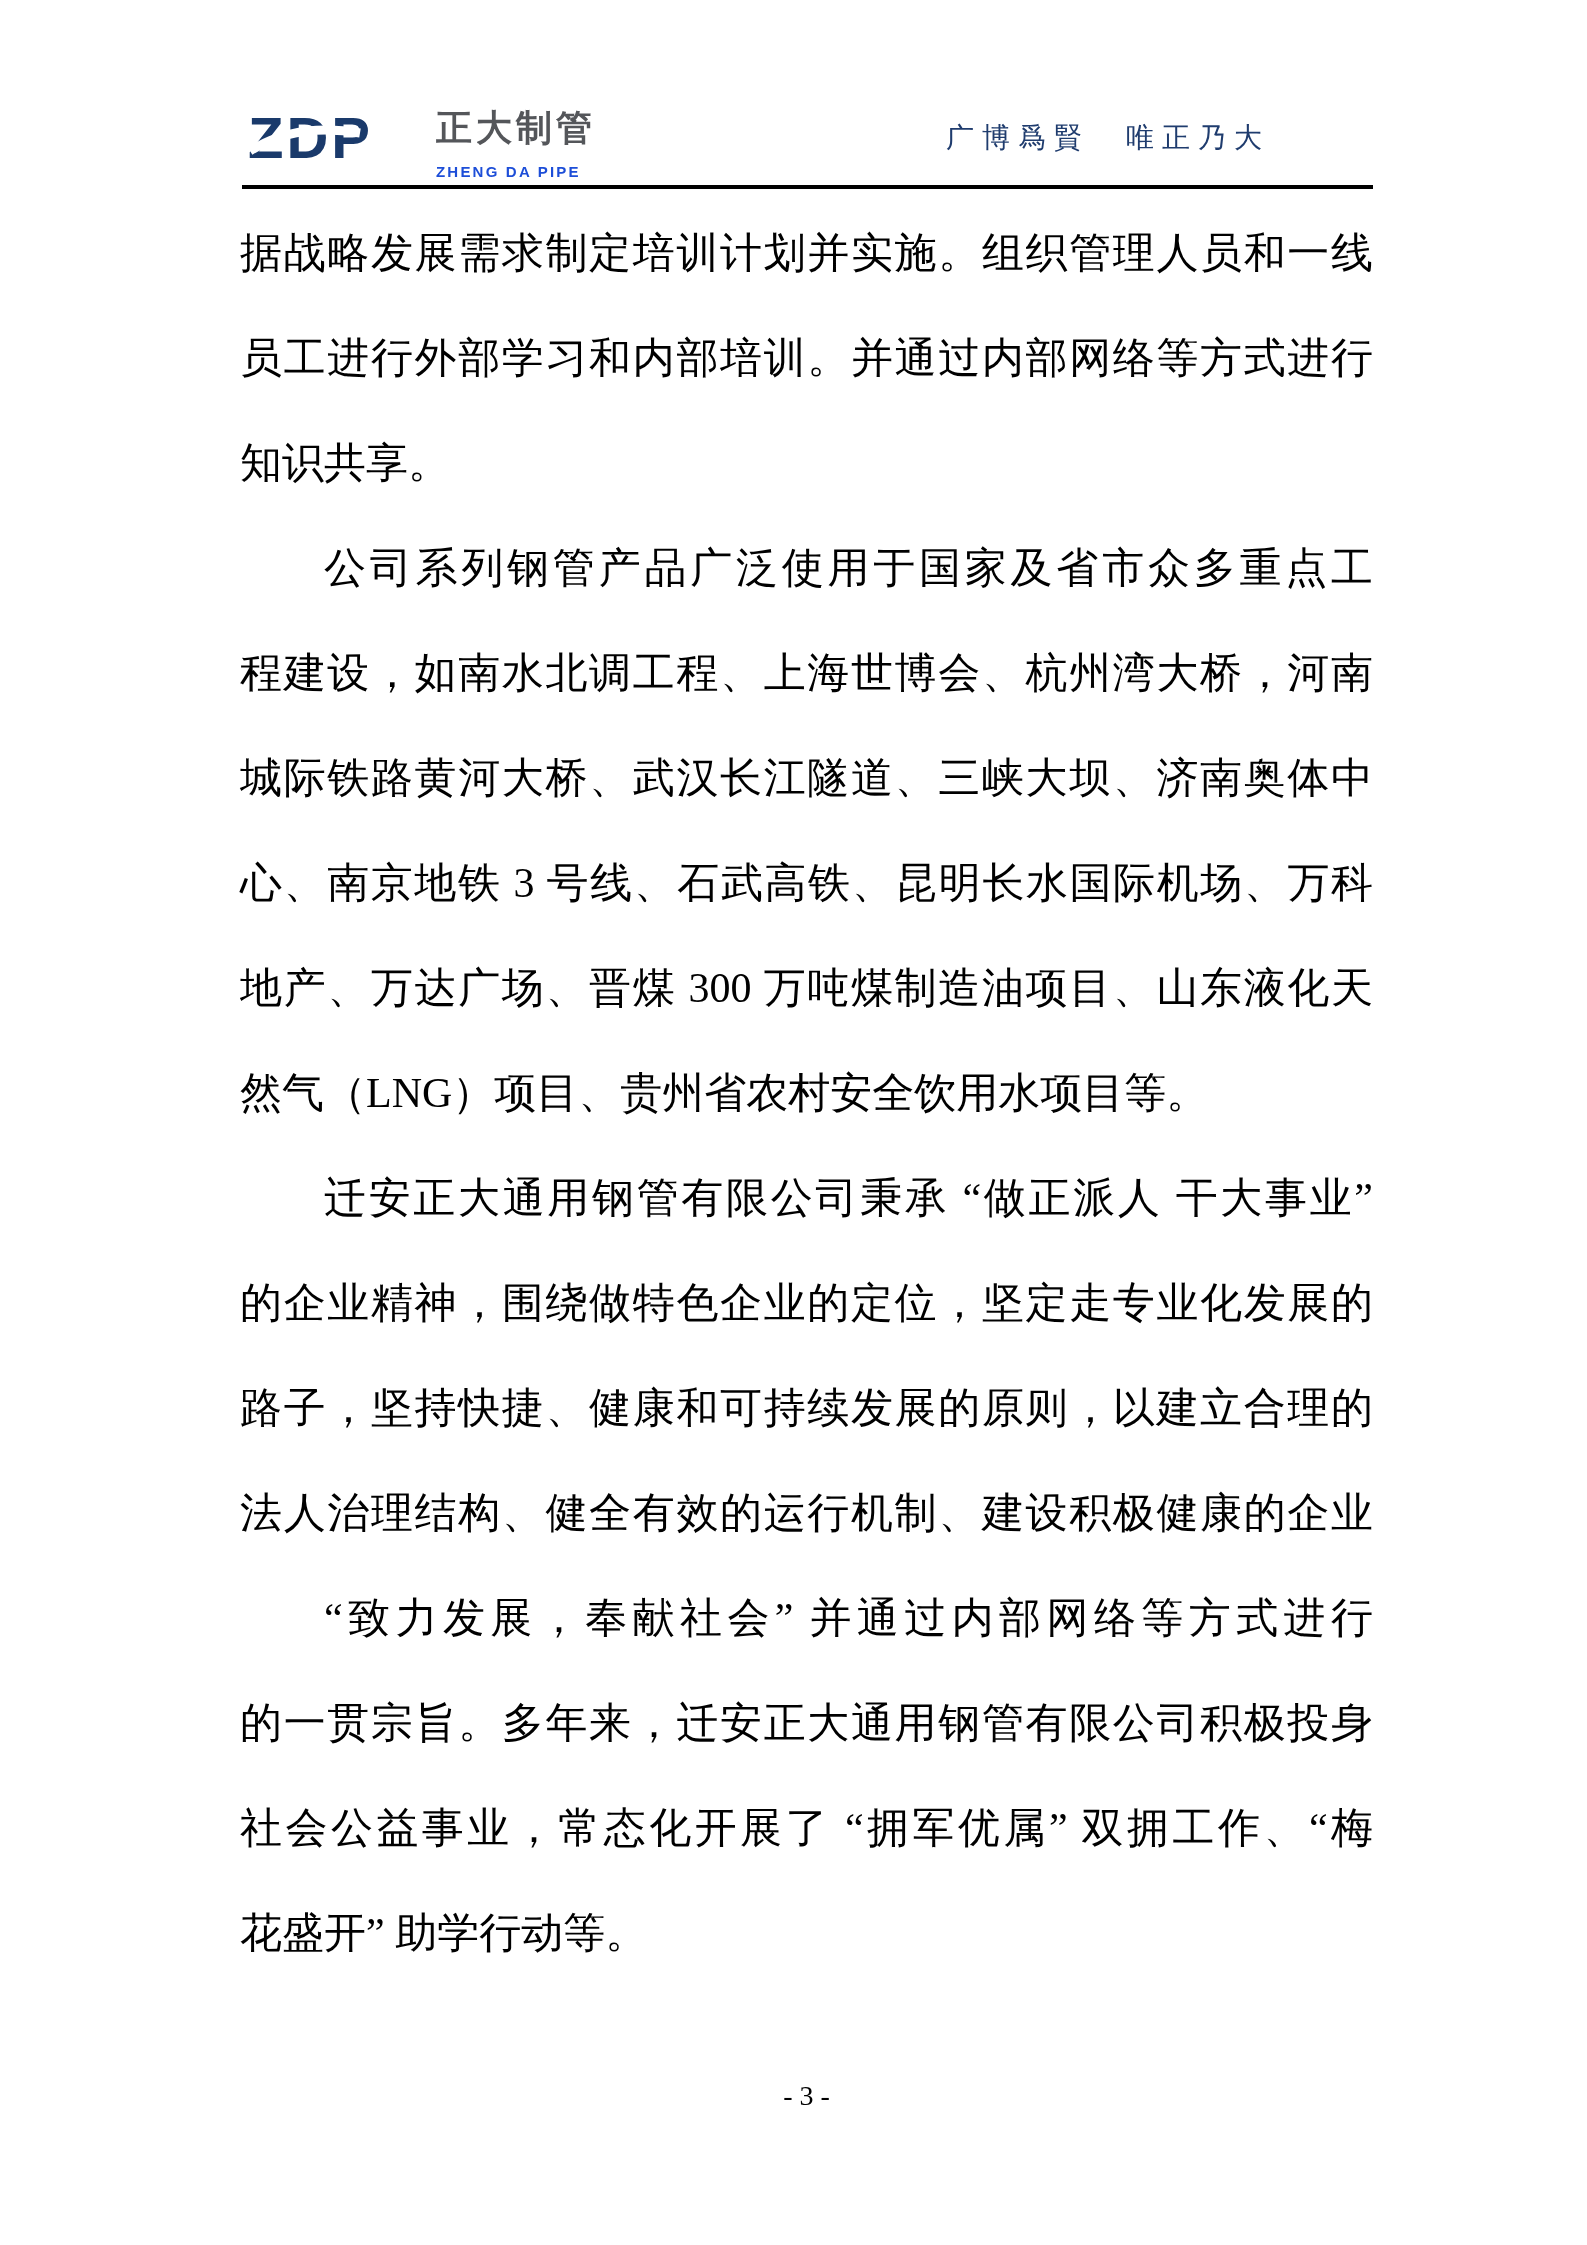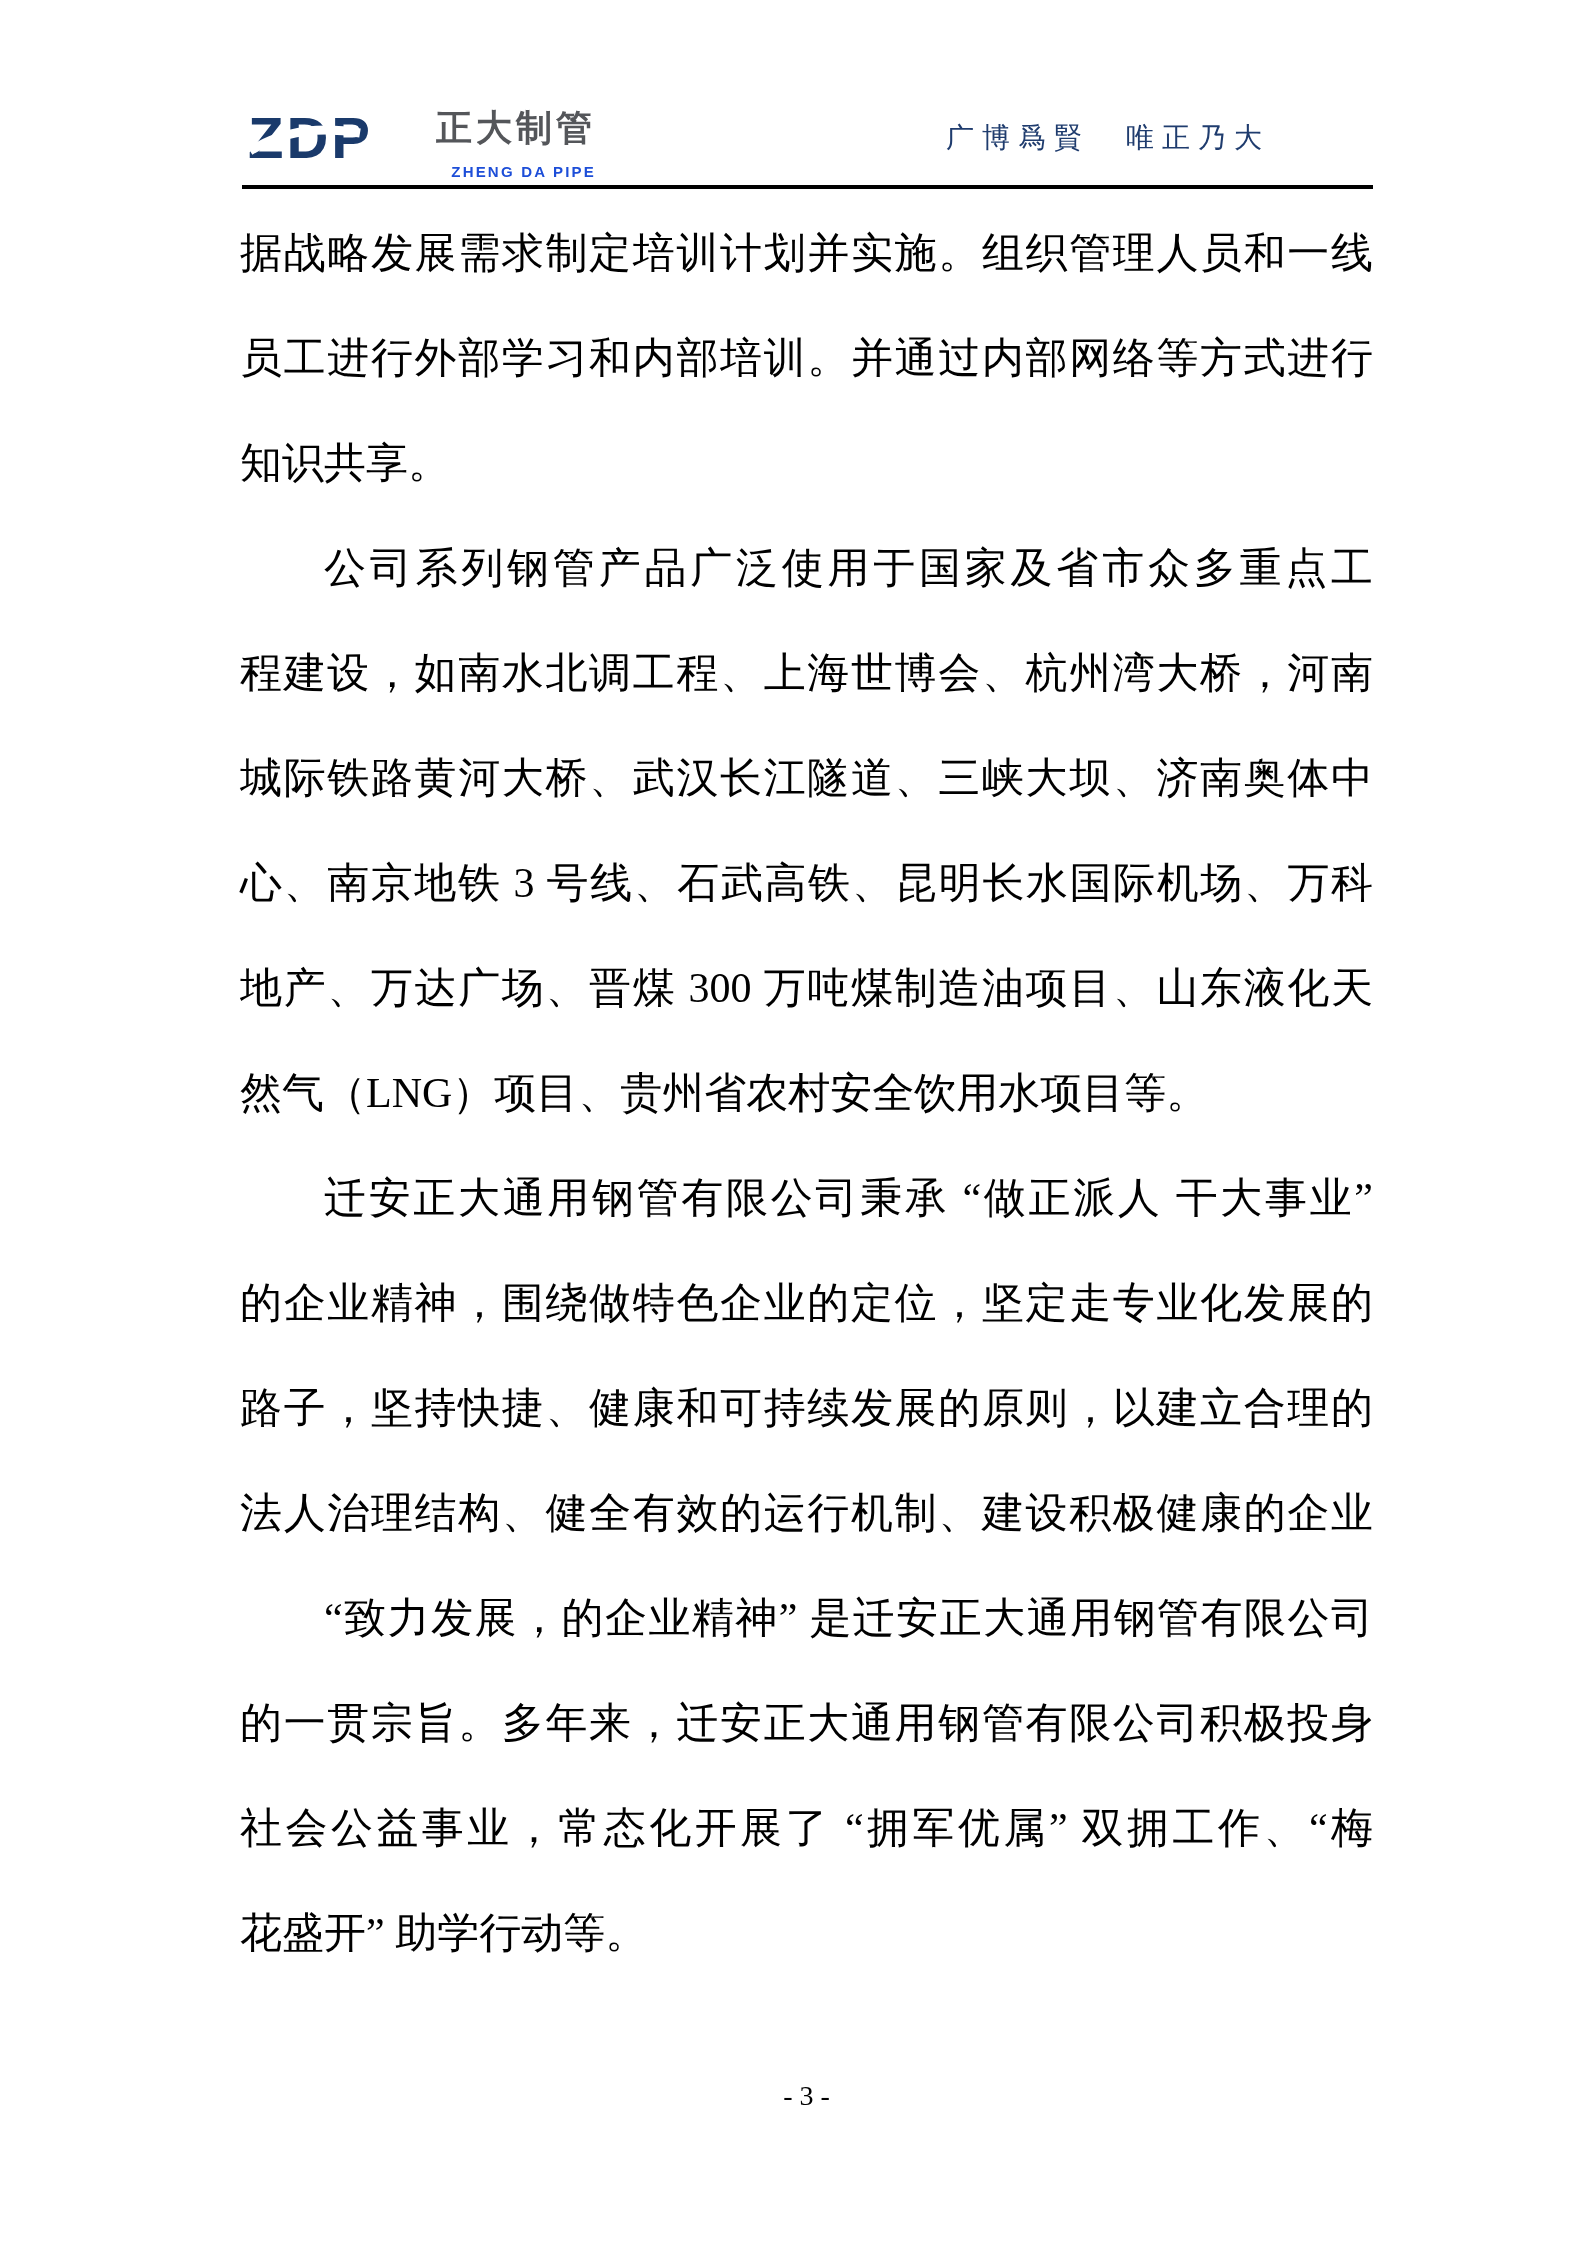--- a/index.html
+++ b/index.html
@@ -16,21 +16,21 @@
   
   .logo {
     position: absolute;
     left: 248px;
     top: 106px;
     display: flex;
     align-items: flex-start;
     gap: 16px;
   }
   .logo-mark { position: relative; width: 172px; height: 62px; }
-  .logo-names { display: flex; flex-direction: column; padding-top: 4px; align-items: flex-end; }
+  .logo-names { display: flex; flex-direction: column; padding-top: 4px; }
   .logo-cn {
     font-family: "Liberation Sans", sans-serif;
     font-weight: bold;
     font-size: 36px;
     line-height: 36px;
     letter-spacing: 4px;
     color: #54565a;
   }
   .logo-en {
     font-family: "Liberation Sans", sans-serif;
@@ -116,21 +116,21 @@
     <div class="line indent">公司系列钢管产品广泛使用于国家及省市众多重点工</div>
     <div class="line">程建设，如南水北调工程、上海世博会、杭州湾大桥，河南</div>
     <div class="line">城际铁路黄河大桥、武汉长江隧道、三峡大坝、济南奥体中</div>
     <div class="line">心、南京地铁 3 号线、石武高铁、昆明长水国际机场、万科</div>
     <div class="line">地产、万达广场、晋煤 300 万吨煤制造油项目、山东液化天</div>
     <div class="line end">然气（LNG）项目、贵州省农村安全饮用水项目等。</div>
     <div class="line indent">迁安正大通用钢管有限公司秉承 “做正派人 干大事业”</div>
     <div class="line">的企业精神，围绕做特色企业的定位，坚定走专业化发展的</div>
     <div class="line">路子，坚持快捷、健康和可持续发展的原则，以建立合理的</div>
     <div class="line">法人治理结构、健全有效的运行机制、建设积极健康的企业</div>
-    <div class="line indent">“致力发展，的企业精神” 是迁安正大通用钢管有限公司</div>
+    <div class="line indent">“致力发展，奉献社会” 并通过内部网络等方式进行</div>
     <div class="line">的一贯宗旨。多年来，迁安正大通用钢管有限公司积极投身</div>
     <div class="line">社会公益事业，常态化开展了 “拥军优属” 双拥工作、“梅</div>
     <div class="line end">花盛开” 助学行动等。</div>
   </div>
 
   <div class="footer">
     <span>- 3 -</span>
   </div>
 
 </div>

